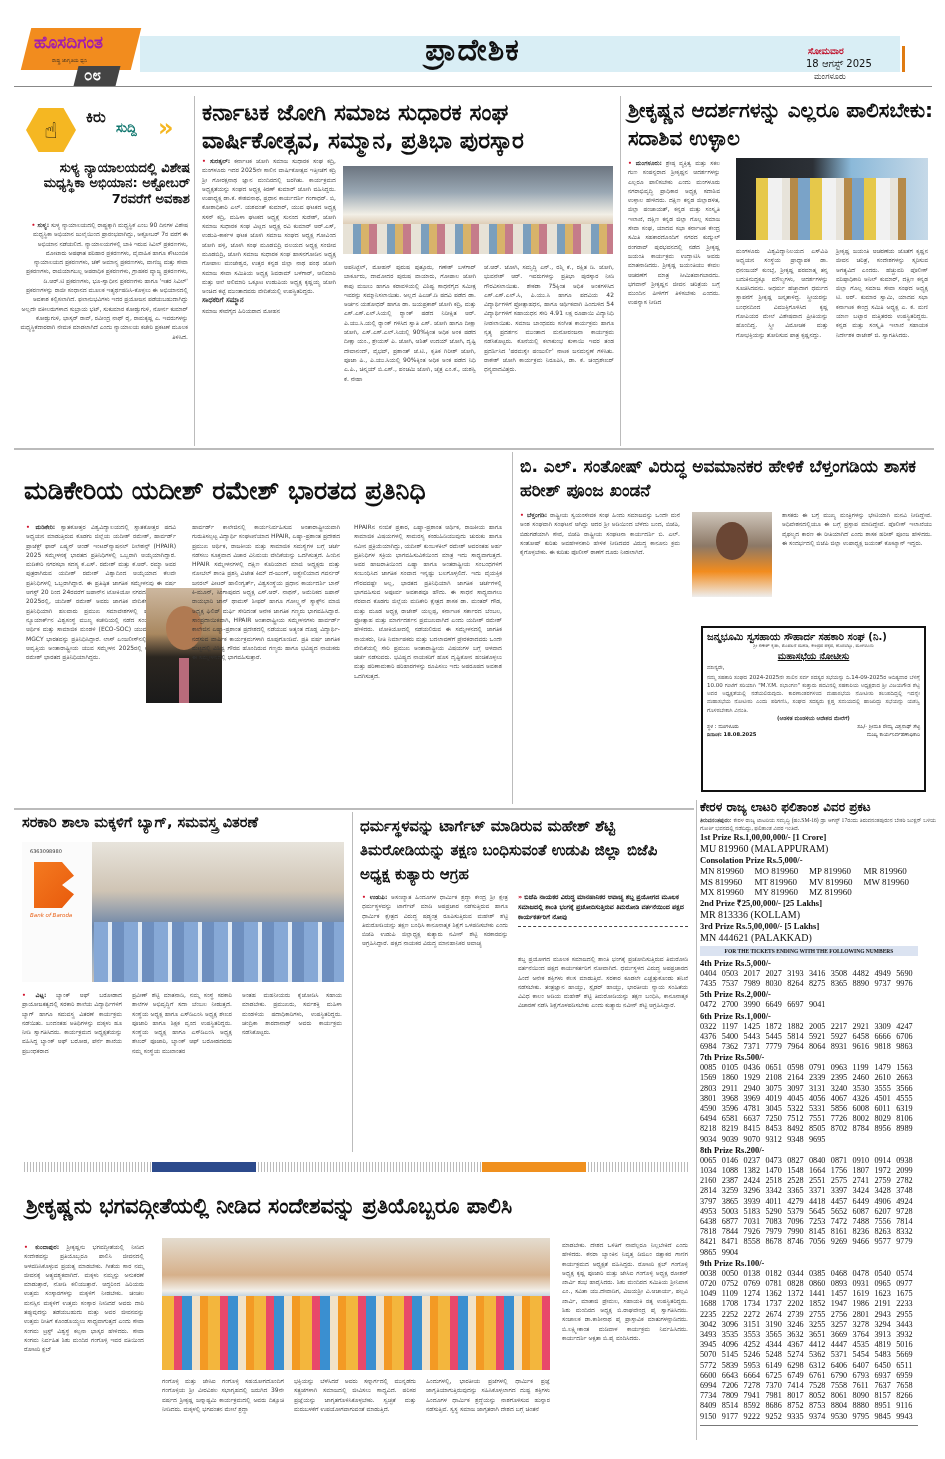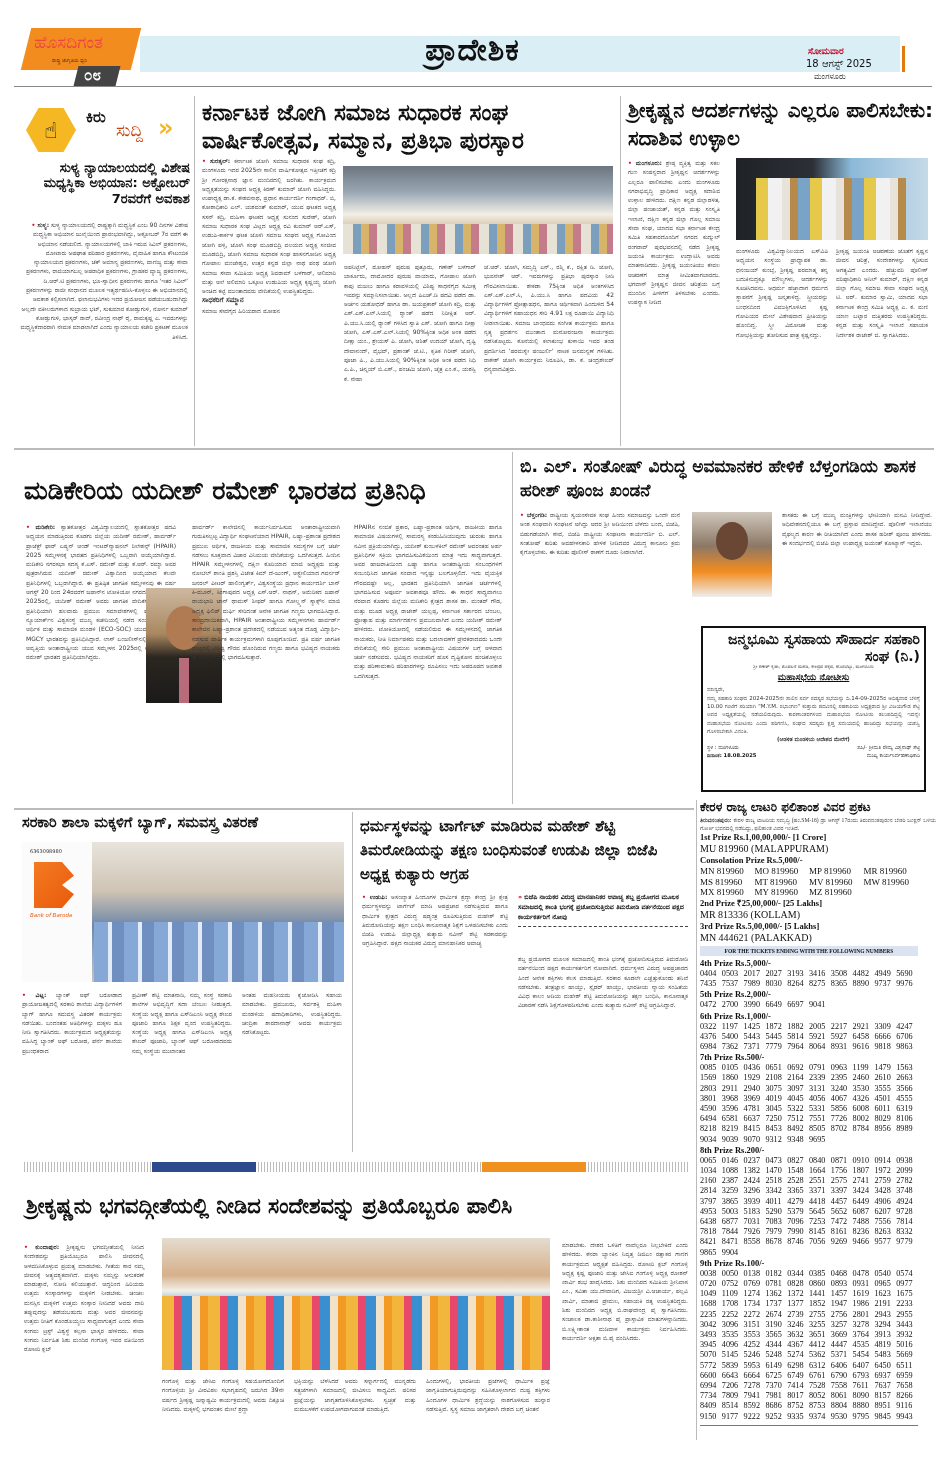--- a/index.html
+++ b/index.html
@@ -2,21 +2,21 @@
 <html><head>
 <meta charset="utf-8">
 <style>
 *{box-sizing:border-box;margin:0;padding:0}
 body{width:945px;height:1459px;background:#fff;font-family:"DejaVu Sans",sans-serif;color:#111;position:relative;overflow:hidden}
 .abs{position:absolute}
 
 #mast{left:0;top:0;width:945px;height:90px}
 #mast .band{position:absolute;left:140px;top:36px;width:760px;height:36px;background:#d9eef5}
 #mast .logo{position:absolute;left:26px;top:28px;width:110px;height:42px;background:#f28c1e;transform:skewX(-14deg)}
-#mast .logo-txt{position:absolute;left:34px;top:32px;color:#ef4444;font-weight:normal;font-size:17px}
+#mast .logo-txt{position:absolute;left:34px;top:32px;color:#a21caf;font-weight:bold;font-size:17px}
 #mast .tag{position:absolute;left:52px;top:57px;font-size:5px;color:#222}
 #mast .pgbox{position:absolute;left:76px;top:66px;width:42px;height:20px;background:#444;transform:skewX(-14deg)}
 #mast .pgno{position:absolute;left:84px;top:66px;color:#fff;font-size:15px;font-weight:bold}
 #mast .section{position:absolute;left:0;width:945px;top:32px;text-align:center;font-size:30px;font-weight:bold;letter-spacing:1px}
 #mast .day{position:absolute;left:808px;top:46px;font-size:9px;color:#c0102a;font-weight:bold}
 #mast .date{position:absolute;left:806px;top:58px;font-size:10px}
 #mast .city{position:absolute;left:814px;top:72px;font-size:8px}
 #mast .orange-bar{position:absolute;left:902px;top:46px;width:3px;height:26px;background:#e07b12}
 #mast .rule{position:absolute;left:14px;top:86px;width:918px;height:1px;background:#888}
 
@@ -48,21 +48,21 @@
   <div class="date">18 ಆಗಸ್ಟ್ 2025</div>
   <div class="city">ಮಂಗಳೂರು</div>
   <div class="orange-bar"></div>
   <div class="rule"></div>
 </div>
 
 <section class="abs" style="left:18px;top:102px;width:172px;height:340px">
   <div class="abs" style="left:8px;top:6px;width:150px;height:44px">
     <div class="abs" style="left:0;top:0;width:50px;height:44px;background:#f5b722;clip-path:polygon(25% 0,75% 0,100% 50%,75% 100%,25% 100%,0 50%);display:flex;align-items:center;justify-content:center;font-size:22px">☝</div>
     <span class="abs" style="left:60px;top:0;font-size:15px;font-weight:bold">ಕಿರು</span>
-    <span class="abs" style="left:90px;top:12px;font-size:17px;font-weight:normal;color:#c2410c">ಸುದ್ದಿ</span>
+    <span class="abs" style="left:90px;top:12px;font-size:13px;font-weight:bold;color:#0f766e">ಸುದ್ದಿ</span>
     <span class="abs" style="left:132px;top:6px;font-size:24px;color:#f5b722;font-weight:bold">»</span>
   </div>
   <h2 class="hl abs" style="left:0;top:58px;width:172px;font-size:13px;text-align:right">ಸುಳ್ಯ ನ್ಯಾಯಾಲಯದಲ್ಲಿ ವಿಶೇಷ ಮಧ್ಯಸ್ಥಿಕಾ ಅಭಿಯಾನ: ಅಕ್ಟೋಬರ್ 7ರವರೆಗೆ ಅವಕಾಶ</h2>
   <p class="body-txt abs" style="left:2px;top:118px;width:168px;text-align:right"><b class="dot">• </b><b>ಸುಳ್ಯ:</b> <span>ಸುಳ್ಯ ನ್ಯಾಯಾಲಯದಲ್ಲಿ ರಾಷ್ಟ್ರಕ್ಕಾಗಿ ಮಧ್ಯಸ್ಥಿಕೆ ಎಂಬ 90 ದಿನಗಳ ವಿಶೇಷ ಮಧ್ಯಸ್ಥಿಕಾ ಅಭಿಯಾನ ಜುಲೈಯಿಂದ ಪ್ರಾರಂಭವಾಗಿದ್ದು, ಅಕ್ಟೋಬರ್ 7ರ ವರೆಗೆ ಈ ಅಭಿಯಾನ ನಡೆಯಲಿದೆ. ನ್ಯಾಯಾಲಯಗಳಲ್ಲಿ ಬಾಕಿ ಇರುವ ಸಿವಿಲ್ ಪ್ರಕರಣಗಳು, ಮೋಟಾರು ಅಪಘಾತ ಪರಿಹಾರ ಪ್ರಕರಣಗಳು, ವೈವಾಹಿಕ ಹಾಗೂ ಕೌಟುಂಬಿಕ ನ್ಯಾಯಾಲಯದ ಪ್ರಕರಣಗಳು, ಚೆಕ್ ಅಮಾನ್ಯ ಪ್ರಕರಣಗಳು, ವಾಣಿಜ್ಯ ಮತ್ತು ಸೇವಾ ಪ್ರಕರಣಗಳು, ರಾಜಿಯಾಗಬಲ್ಲ ಅಪರಾಧಿಕ ಪ್ರಕರಣಗಳು, ಗ್ರಾಹಕರ ವ್ಯಾಜ್ಯ ಪ್ರಕರಣಗಳು, ಡಿ.ಆರ್.ಟಿ ಪ್ರಕರಣಗಳು, ಭೂ-ಸ್ವಾಧೀನ ಪ್ರಕರಣಗಳು ಹಾಗೂ 'ಇತರ ಸಿವಿಲ್' ಪ್ರಕರಣಗಳನ್ನು ರಾಜೀ ಸಂಧಾನದ ಮೂಲಕ ಇತ್ಯರ್ಥಪಡಿಸಿ-ಕೊಳ್ಳಲು ಈ ಅಭಿಯಾನದಲ್ಲಿ ಅವಕಾಶ ಕಲ್ಪಿಸಲಾಗಿದೆ. ಫಲಾನುಭವಿಗಳು ಇದರ ಪ್ರಯೋಜನ ಪಡೆಯಬಹುದಾಗಿದ್ದು ಅಲ್ಲದೇ ವಕೀಲರುಗಳಾದ ಸುಬ್ರಾಯ ಭಟ್, ಸುಕುಮಾರ ಕೋಡ್ತುಗುಳಿ, ನೋರ್ನ ಕುಮಾರ್ ಕೋಡ್ತುಗುಳಿ, ಭಾಸ್ಕರ್ ರಾವ್, ರವೀಂದ್ರ ನಾಥ್ ರೈ, ರಾಮಕೃಷ್ಣ ಎ. ಇವರುಗಳನ್ನು ಮಧ್ಯಸ್ಥಿಕೆದಾರರಾಗಿ ನೇಮಕ ಮಾಡಲಾಗಿದೆ ಎಂದು ನ್ಯಾಯಾಲಯ ಕಚೇರಿ ಪ್ರಕಟಣೆ ಮೂಲಕ ತಿಳಿಸಿದೆ.</span></p>
 </section>
 <div class="vline" style="left:194px;top:96px;height:350px"></div>
 
 <section class="abs" style="left:198px;top:96px;width:418px;height:350px">
   <h1 class="hl abs" style="left:4px;top:2px;width:412px;font-size:22.5px;line-height:28px">ಕರ್ನಾಟಕ ಜೋಗಿ ಸಮಾಜ ಸುಧಾರಕ ಸಂಘ ವಾರ್ಷಿಕೋತ್ಸವ, ಸಮ್ಮಾನ, ಪ್ರತಿಭಾ ಪುರಸ್ಕಾರ</h1>
   <p class="body-txt abs" style="left:4px;top:60px;width:134px"><b class="dot">• </b><b>ಸುರತ್ಕಲ್:</b> <span>ಕರ್ನಾಟಕ ಜೋಗಿ ಸಮಾಜ ಸುಧಾರಕ ಸಂಘ ಕದ್ರಿ, ಮಂಗಳೂರು ಇದರ 2025ನೇ ಸಾಲಿನ ವಾರ್ಷಿಕೋತ್ಸವ ಇತ್ತೀಚೆಗೆ ಕದ್ರಿ ಶ್ರೀ ಗೋರಕ್ಷನಾಥ ಜ್ಞಾನ ಮಂದಿರದಲ್ಲಿ ಜರಗಿತು. ಕಾರ್ಯಕ್ರಮದ ಅಧ್ಯಕ್ಷತೆಯನ್ನು ಸಂಘದ ಅಧ್ಯಕ್ಷ ಕಿರಣ್ ಕುಮಾರ್ ಜೋಗಿ ವಹಿಸಿದ್ದರು. ಉಪಾಧ್ಯಕ್ಷ ಡಾ.ಕೆ. ಕೇಶವನಾಥ, ಪ್ರಧಾನ ಕಾರ್ಯದರ್ಶಿ ಗಂಗಾಧರ್. ಬಿ, ಕೋಶಾಧಿಕಾರಿ ಎಲ್. ಯಶವಂತ್ ಕುಮಾರ್, ಯುವ ಘಟಕದ ಅಧ್ಯಕ್ಷ ಸಸನ್ ಕದ್ರಿ, ಮಹಿಳಾ ಘಟಕದ ಅಧ್ಯಕ್ಷೆ ಸುನಂದ ಸುರೇಶ್, ಜೋಗಿ ಸಮಾಜ ಸುಧಾರಕ ಸಂಘ ವಿಟ್ಲದ ಅಧ್ಯಕ್ಷ ರವಿ ಕುಮಾರ್ ಆರ್.ಎಸ್, ಉಡುಪಿ-ಕಾರ್ಕಳ ಘಟಕ ಜೋಗಿ ಸಮಾಜ ಸಂಘದ ಅಧ್ಯಕ್ಷ ಗೋವಿಂದ ಜೋಗಿ ಪಳ್ಳಿ, ಜೋಗಿ ಸಂಘ ಮೂಡಬಿದ್ರಿ ವಲಯದ ಅಧ್ಯಕ್ಷ ಸಂಜೀವ ಮೂಡಬಿದ್ರಿ, ಜೋಗಿ ಸಮಾಜ ಸುಧಾರಕ ಸಂಘ ಹಾಸನಗೋಡಿನ ಅಧ್ಯಕ್ಷ ಗೋಪಾಲ ಮಂಜೇಶ್ವರ, ಉತ್ತರ ಕನ್ನಡ ಜಿಲ್ಲಾ ನಾಥ ಪಂಥ ಜೋಗಿ ಸಮಾಜ ಸೇವಾ ಸಮಿತಿಯ ಅಧ್ಯಕ್ಷ ಶಿವರಾಮ್ ಬಳೆಗಾರ್, ಆಲಿಮಾರಿ ಮತ್ತು ಆಲೆ ಆಲಿಮಾರಿ ಒಕ್ಕೂಟ ಉಡುಪಿಯ ಅಧ್ಯಕ್ಷ ಕೃಷ್ಣಯ್ಯ ಜೋಗಿ ಅಂಚಿದ ಕಟ್ಟೆ ಮುಂತಾದವರು ವೇದಿಕೆಯಲ್ಲಿ ಉಪಸ್ಥಿತರಿದ್ದರು.</span><br><b style="font-size:7px">ಸಾಧಕರಿಗೆ ಸಮ್ಮಾನ</b><br><span>ಸಮಾಜ ಸೇವೆಗೈದ ಹಿರಿಯರಾದ ಮೋಹನ</span></p>
@@ -101,21 +101,21 @@
 <section class="abs" style="left:516px;top:452px;width:420px;height:150px">
   <h1 class="hl abs" style="left:4px;top:2px;width:416px;font-size:17px;line-height:24px">ಬಿ. ಎಲ್. ಸಂತೋಷ್ ವಿರುದ್ಧ ಅವಮಾನಕರ ಹೇಳಿಕೆ ಬೆಳ್ತಂಗಡಿಯ ಶಾಸಕ ಹರೀಶ್ ಪೂಂಜ ಖಂಡನೆ</h1>
   <p class="body-txt abs" style="left:4px;top:58px;width:160px"><b class="dot">• </b><b>ಬೆಳ್ತಂಗಡಿ:</b> <span>ರಾಷ್ಟ್ರೀಯ ಸ್ವಯಂಸೇವಕ ಸಂಘ ಹಿಂದು ಸಮಾಜವನ್ನು ಒಂದೇ ಮನೆ ಅಂಶ ಸಂಘವಾಗಿ ಸಂಘಟನೆ ಆಗಿದ್ದು ಆದರ ಶ್ರೀ ಅಡಿಯಿಂದ ಬೆಳೆದು ಬಂದ, ಬಿಜೆಪಿ, ಬಿಡುಗಡೆಯಾಗಿ ಸೇವೆ, ಬಿಜೆಪಿ ರಾಷ್ಟ್ರೀಯ ಸಂಘಟನಾ ಕಾರ್ಯದರ್ಶಿ ಬಿ. ಎಲ್. ಸಂತೋಷ್ ಕುರಿತು ಅವಹೇಳನಕಾರಿ ಹೇಳಿಕೆ ನೀಡಿದವರ ವಿರುದ್ಧ ಕಾನೂನು ಕ್ರಮ ಕೈಗೊಳ್ಳಬೇಕು. ಈ ಕುರಿತು ಪೊಲೀಸ್ ಠಾಣೆಗೆ ದೂರು ನೀಡಲಾಗಿದೆ.</span></p>
   <div class="photo" style="left:176px;top:60px;width:80px;height:85px;background:linear-gradient(180deg,#cfc6bb 0%,#8c7866 40%,#f28c1e 70%,#eeeeee 100%)">
     <div class="abs" style="left:24px;top:10px;width:32px;height:38px;border-radius:50%;background:#6a4634"></div>
   </div>
   <p class="body-txt abs" style="left:266px;top:58px;width:150px">ಶಾಸಕರು ಈ ಬಗ್ಗೆ ಮುಖ್ಯ ಮಂತ್ರಿಗಳನ್ನು ಭೇಟಿಯಾಗಿ ಮನವಿ ನೀಡಿದ್ದೇವೆ. ಅಧಿವೇಶನದಲ್ಲಿಯೂ ಈ ಬಗ್ಗೆ ಪ್ರಸ್ತಾಪ ಮಾಡಿದ್ದೇವೆ. ಪೊಲೀಸ್ ಇಲಾಖೆಯು ವೈಫಲ್ಯದ ಕಾರಣ ಈ ರೀತಿಯಾಗಿದೆ ಎಂದು ಶಾಸಕ ಹರೀಶ್ ಪೂಂಜ ಹೇಳಿದರು. ಈ ಸಂದರ್ಭದಲ್ಲಿ ಬಿಜೆಪಿ ಜಿಲ್ಲಾ ಉಪಾಧ್ಯಕ್ಷ ಜಯಂತ್ ಕೋಟ್ಯಾನ್ ಇದ್ದರು.</p>
 </section>
 
 <section class="abs" style="left:701px;top:626px;width:225px;height:166px;border:2px solid #111;padding:3px 4px">
-  <div class="hl" style="font-size:14px;text-align:right">ಜನ್ಮಭೂಮಿ ಸ್ವಸಹಾಯ ಸೌಹಾರ್ದ ಸಹಕಾರಿ ಸಂಘ (ನಿ.)</div>
+  <div class="hl" style="font-size:10px;text-align:left">ಜನ್ಮಭೂಮಿ ಸ್ವಸಹಾಯ ಸೌಹಾರ್ದ ಸಹಕಾರಿ ಸಂಘ (ನಿ.)</div>
   <div style="font-size:4.6px;text-align:center;color:#333">ಶ್ರೀ ಗಣೇಶ್ ಕೃಪಾ, ಮೊದಲನೆ ಮಹಡಿ, ಕೇಂದ್ರದ ಪಕ್ಕದ, ಹೊಸಬೆಟ್ಟು, ಮಂಗಳೂರು</div>
   <div class="hl" style="font-size:9px;text-align:center;text-decoration:underline;margin:3px 0 2px">ಮಹಾಸಭೆಯ ನೋಟೀಸು</div>
   <div class="body-txt" style="font-size:5.5px">ಮಾನ್ಯರೇ,</div>
   <div class="body-txt" style="font-size:5.5px;line-height:8.2px">ನಮ್ಮ ಸಹಕಾರಿ ಸಂಘದ 2024-2025ನೇ ಸಾಲಿನ ಸರ್ವ ಸದಸ್ಯರ ಸಭೆಯನ್ನು ದಿ.14-09-2025ರ ಆದಿತ್ಯವಾರ ಬೆಳಿಗ್ಗೆ 10.00 ಗಂಟೆಗೆ ಸರಿಯಾಗಿ "M.Y.M. ಸಭಾಂಗಣ" ಕುತ್ತಾರು ಪದವಿನಲ್ಲಿ ಸಹಕಾರಿಯ ಅಧ್ಯಕ್ಷರಾದ ಶ್ರೀ ವಿಜಯಗೌಡ ಶೆಟ್ಟಿ ಅವರ ಅಧ್ಯಕ್ಷತೆಯಲ್ಲಿ ನಡೆಯಲಿರುವುದು. ಕಾರಣಾಂತರಗಳಿಂದ ಮಹಾಸಭೆಯ ನೋಟೀಸು ತಲುಪದಿದ್ದಲ್ಲಿ ಇದನ್ನೇ ಮಹಾಸಭೆಯ ನೋಟೀಸು ಎಂದು ಪರಿಗಣಿಸಿ, ಸಂಘದ ಸದಸ್ಯರು ಕ್ಲಪ್ತ ಸಮಯದಲ್ಲಿ ಹಾಜರಿದ್ದು ಸಭೆಯನ್ನು ಯಶಸ್ವಿ ಗೊಳಿಸಬೇಕಾಗಿ ವಿನಂತಿ.</div>
   <div class="body-txt" style="font-size:5.5px;text-align:center;font-weight:bold">(ಆಡಳಿತ ಮಂಡಳಿಯ ಆದೇಶದ ಮೇರೆಗೆ)</div>
   <div style="display:flex;justify-content:space-between;font-size:5.2px;line-height:7.5px">
     <div>
         <div>ಸ್ಥಳ : ಮಂಗಳೂರು</div>
         <div style="font-weight:bold">ದಿನಾಂಕ: 18.08.2025</div>
       </div>
@@ -218,21 +218,21 @@
         <span>9616</span>
         <span>9818</span>
         <span>9863</span>
       </div>
       <div class="ph">7th Prize Rs.500/-</div>
       <div class="nums">
         <span>0085</span>
         <span>0105</span>
         <span>0436</span>
         <span>0651</span>
-        <span>0692</span>
+        <span>0598</span>
         <span>0791</span>
         <span>0963</span>
         <span>1199</span>
         <span>1479</span>
         <span>1563</span>
         <span>1569</span>
         <span>1860</span>
         <span>1929</span>
         <span>2108</span>
         <span>2164</span>
@@ -422,21 +422,21 @@
         <span>1372</span>
         <span>1441</span>
         <span>1457</span>
         <span>1619</span>
         <span>1623</span>
         <span>1675</span>
         <span>1688</span>
         <span>1708</span>
         <span>1734</span>
         <span>1737</span>
-        <span>1377</span>
+        <span>2202</span>
         <span>1852</span>
         <span>1947</span>
         <span>1986</span>
         <span>2191</span>
         <span>2233</span>
         <span>2235</span>
         <span>2252</span>
         <span>2272</span>
         <span>2674</span>
         <span>2739</span>

